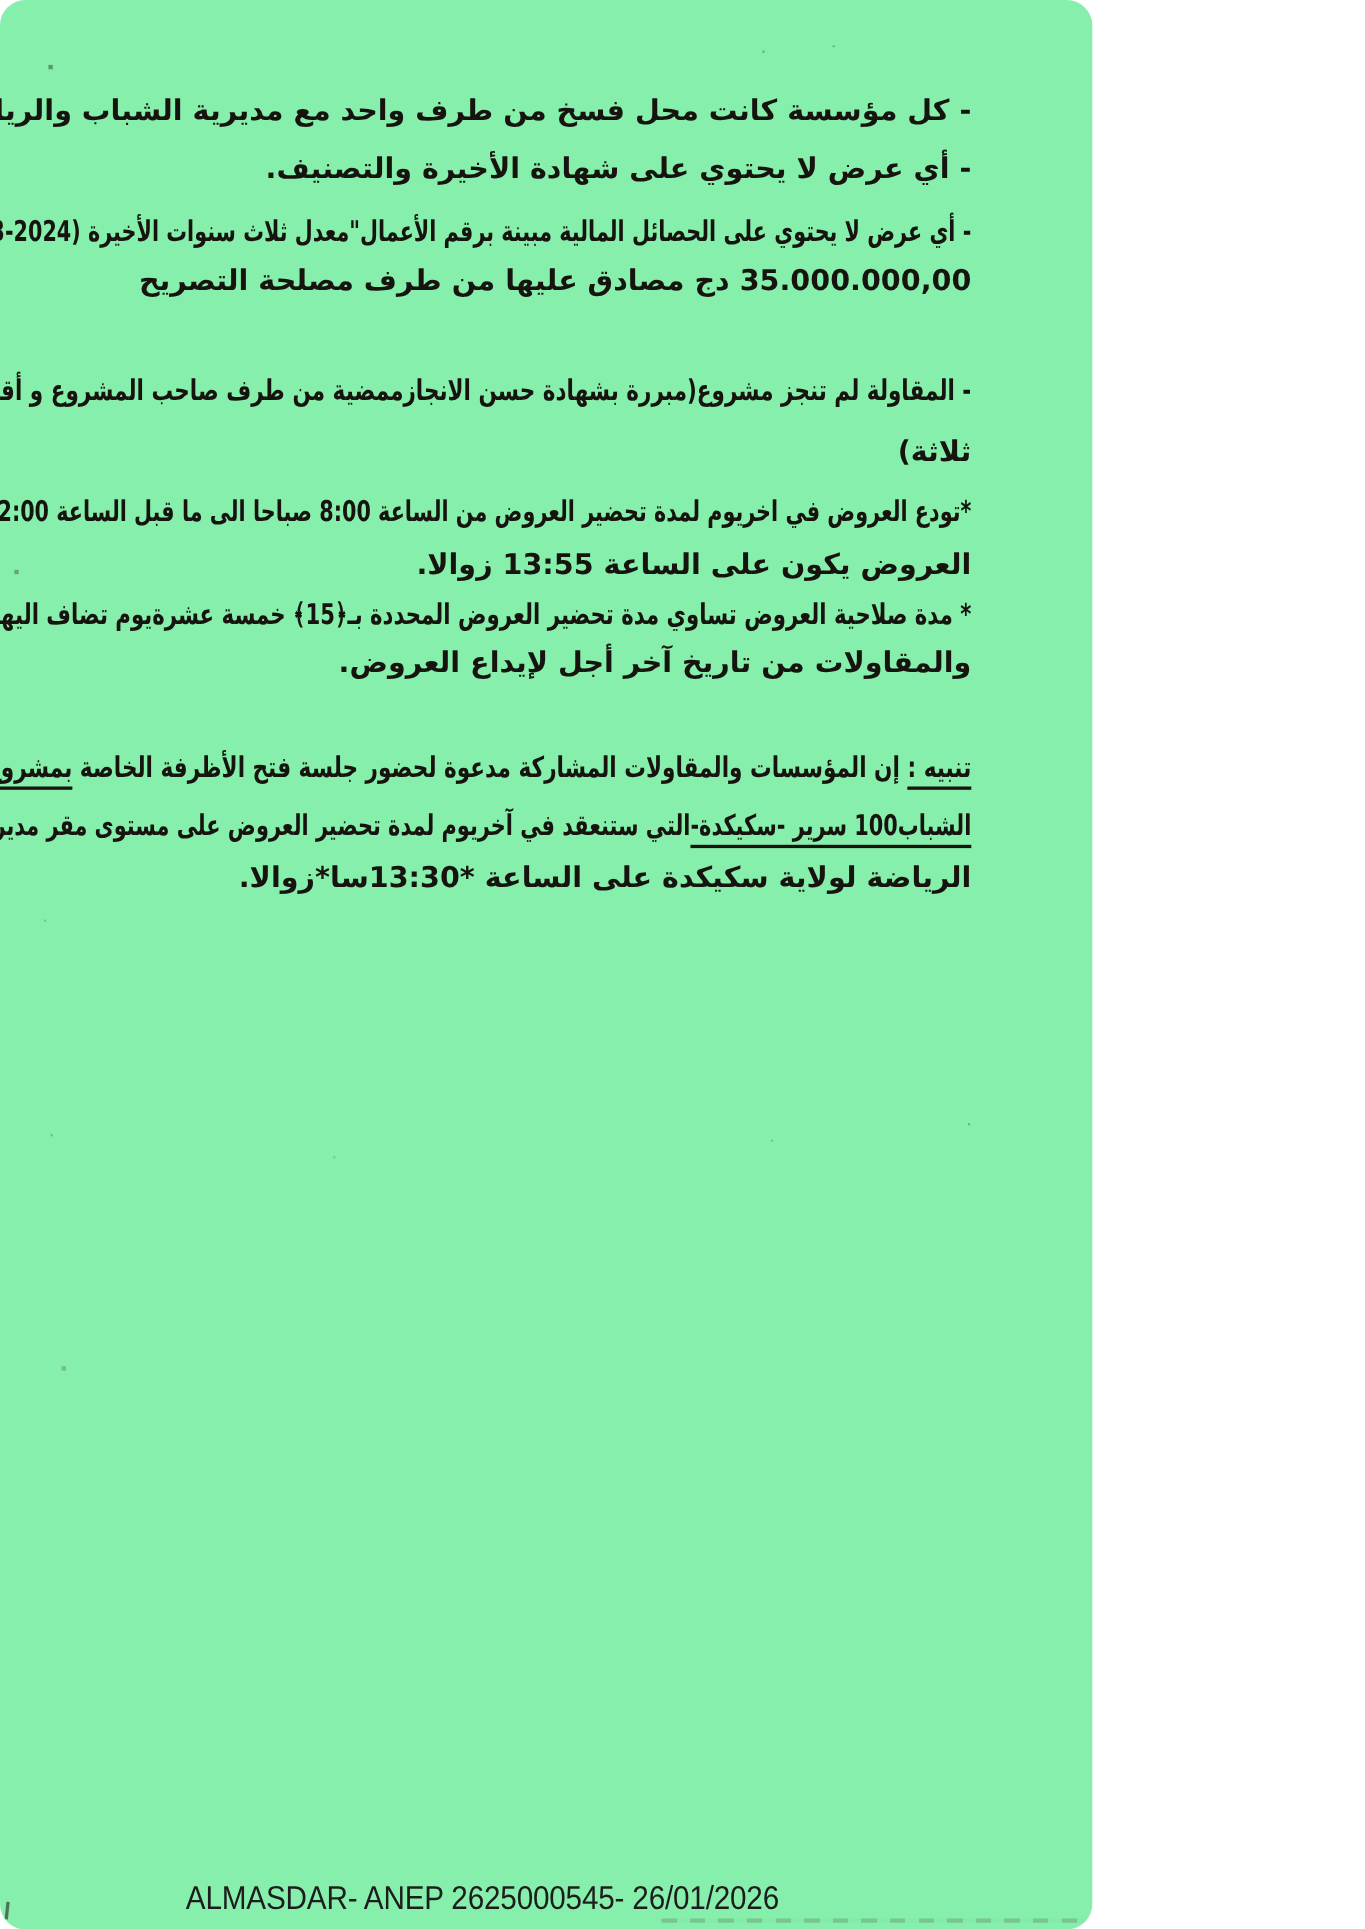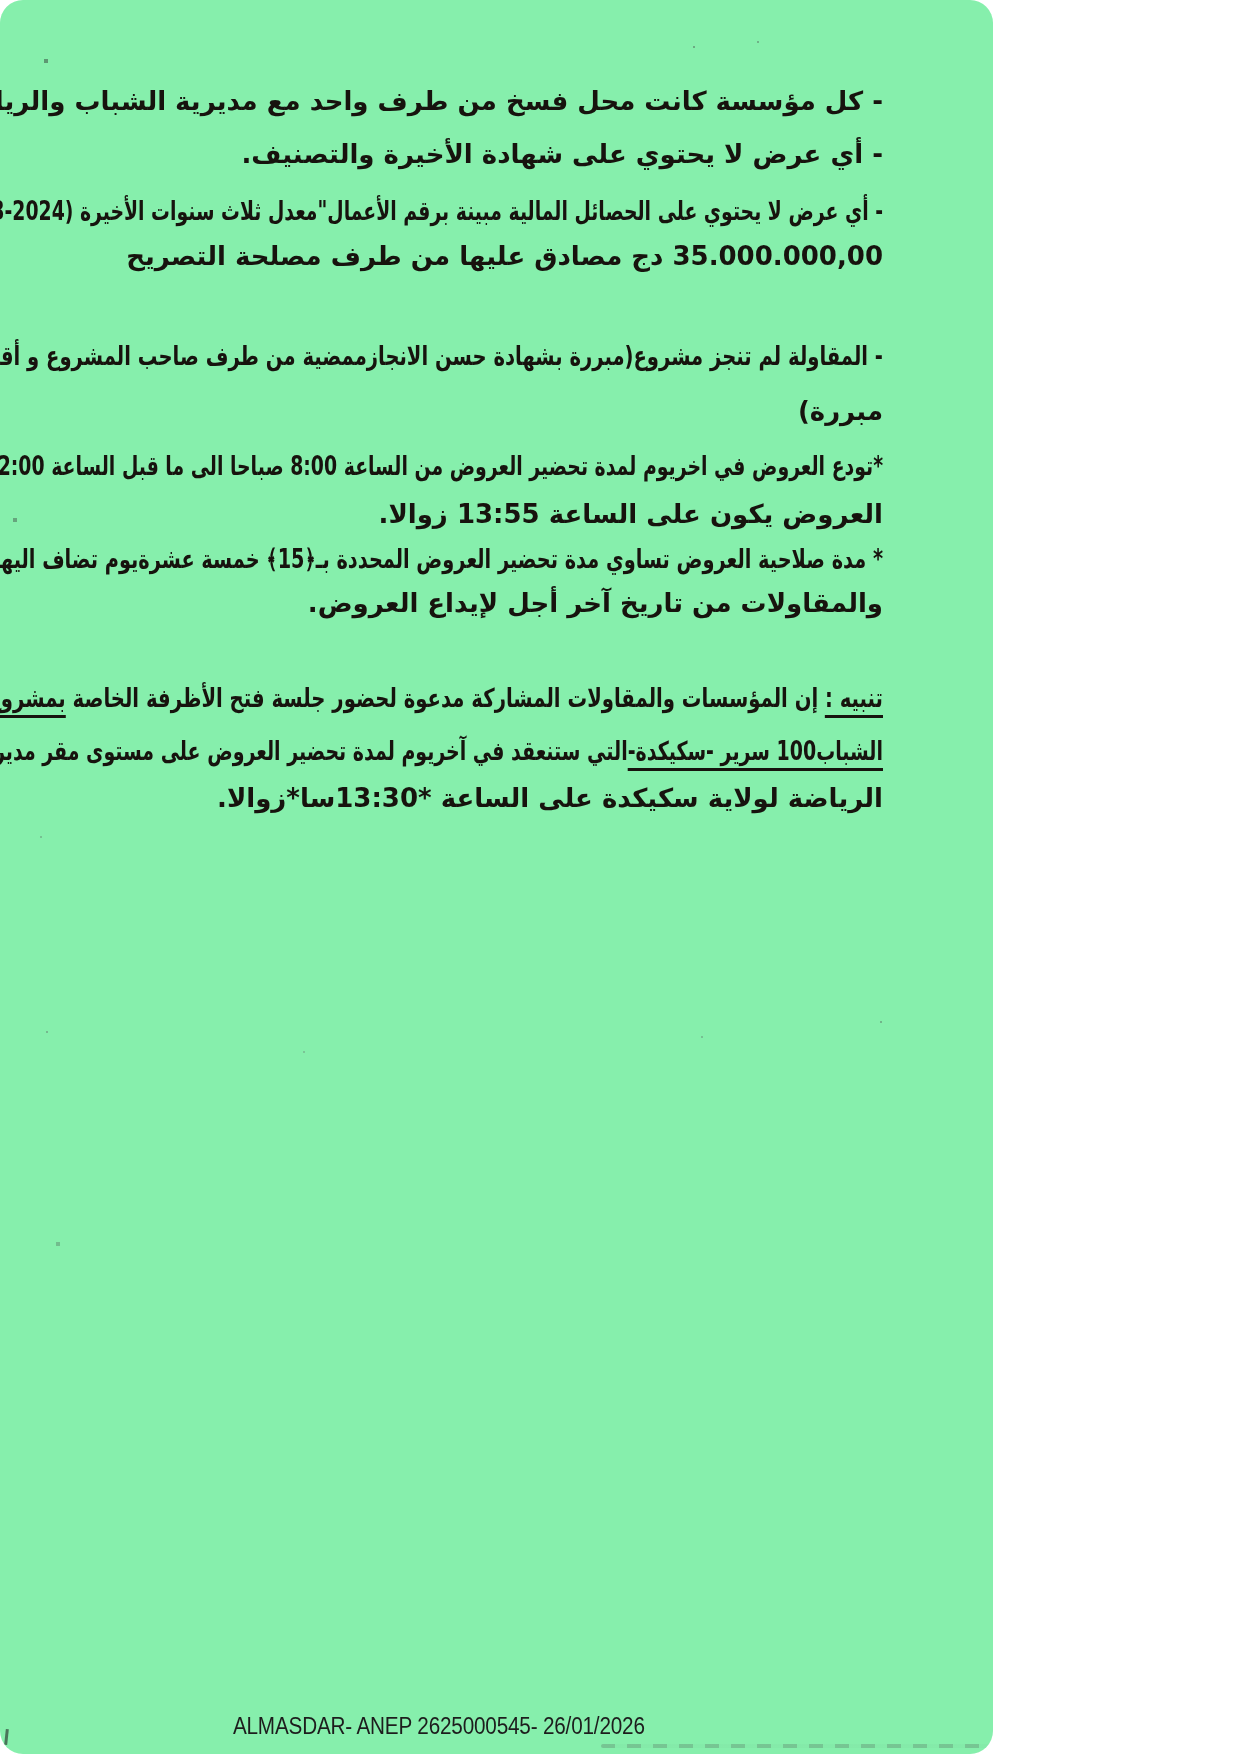--- a/index.html
+++ b/index.html
@@ -19,21 +19,21 @@
     white-space:nowrap;
     font-weight:bold; font-size:26px; line-height:40px;
     color:#17130e; text-align:right;
   }
   .indent { padding-left:0; padding-right:25px; }
   .u { border-bottom:3px solid #17130e; padding-bottom:2px; }
   .footer {
     position:absolute; left:0; right:0; top:1706px;
     text-align:center; padding-right:116px;
     font-family:"Liberation Sans", sans-serif;
-    font-size:23px; line-height:40px; color:#1d1d1d;
+    font-size:30px; line-height:40px; color:#1d1d1d;
   }
   .footer-inner { display:inline-block; transform:scaleX(0.9); transform-origin:center; letter-spacing:-0.2px; }
   
   .specks {
     position:absolute; left:0; top:0; width:2px; height:2px; background:transparent;
     box-shadow:
       45px 60px 0 1px rgba(45,45,45,.45),
       693px 46px 0 0 rgba(70,70,70,.40),
       757px 41px 0 0 rgba(70,70,70,.35),
       14px 519px 0 1px rgba(55,55,55,.40),
@@ -59,21 +59,21 @@
 
 <div class="page">
 
   <div class="doc" dir="rtl">
 
     <div class="line" style="top:81px">- كل مؤسسة كانت محل فسخ من طرف واحد مع مديرية الشباب والرياضة.</div>
     <div class="line" style="top:134px">- أي عرض لا يحتوي على شهادة الأخيرة والتصنيف.</div>
     <div class="line" style="top: 191px; transform: scaleX(0.724638); transform-origin: right center;">- أي عرض لا يحتوي على الحصائل المالية مبينة برقم الأعمال"معدل ثلاث سنوات الأخيرة (2024-2023-2022)</div>
     <div class="line" style="top:236px">35.000.000,00 دج  مصادق عليها من طرف مصلحة التصريح</div>
     <div class="line" style="top: 336px; transform: scaleX(0.753012); transform-origin: right center;">- المقاولة لم تنجز مشروع(مبررة بشهادة حسن الانجازممضية من طرف صاحب المشروع و أقل من عشرة</div>
-    <div class="line" style="top:391px">مبررة)</div>
+    <div class="line" style="top:391px">ثلاثة)</div>
     <div class="line" style="top: 446px; transform: scaleX(0.725689); transform-origin: right center;">*تودع العروض في اخريوم لمدة تحضير العروض من الساعة 8:00 صباحا الى ما قبل الساعة 12:00 زوالا وفتح</div>
     <div class="line" style="top:494px">العروض يكون على الساعة 13:55 زوالا.</div>
     <div class="line" style="top: 539px; transform: scaleX(0.742942); transform-origin: right center;">* مدة صلاحية العروض تساوي  مدة تحضير العروض المحددة بـ﴿15﴾ خمسة عشرةيوم تضاف اليها  ﴿ 03﴾ ثلاثة</div>
     <div class="line" style="top:583px">والمقاولات من تاريخ آخر أجل لإيداع العروض.</div>
 
     <div class="line" style="top: 678px; transform: scaleX(0.755287); transform-origin: right center;"><span class="u">تنبيه :</span><span> إن المؤسسات والمقاولات المشاركة مدعوة لحضور جلسة فتح  الأظرفة الخاصة </span><span class="u">بمشروع: انجاز بيت</span></div>
 
     <div class="line" style="top: 731px; transform: scaleX(0.729395); transform-origin: right center;"><span class="u">الشباب100 سرير  -سكيكدة-</span><span>التي ستنعقد في آخريوم لمدة تحضير العروض على مستوى مقر مديرية الشبيبة و</span></div>
 
     <div class="line" style="top:778px">الرياضة  لولاية سكيكدة على الساعة *13:30سا*زوالا.</div>

